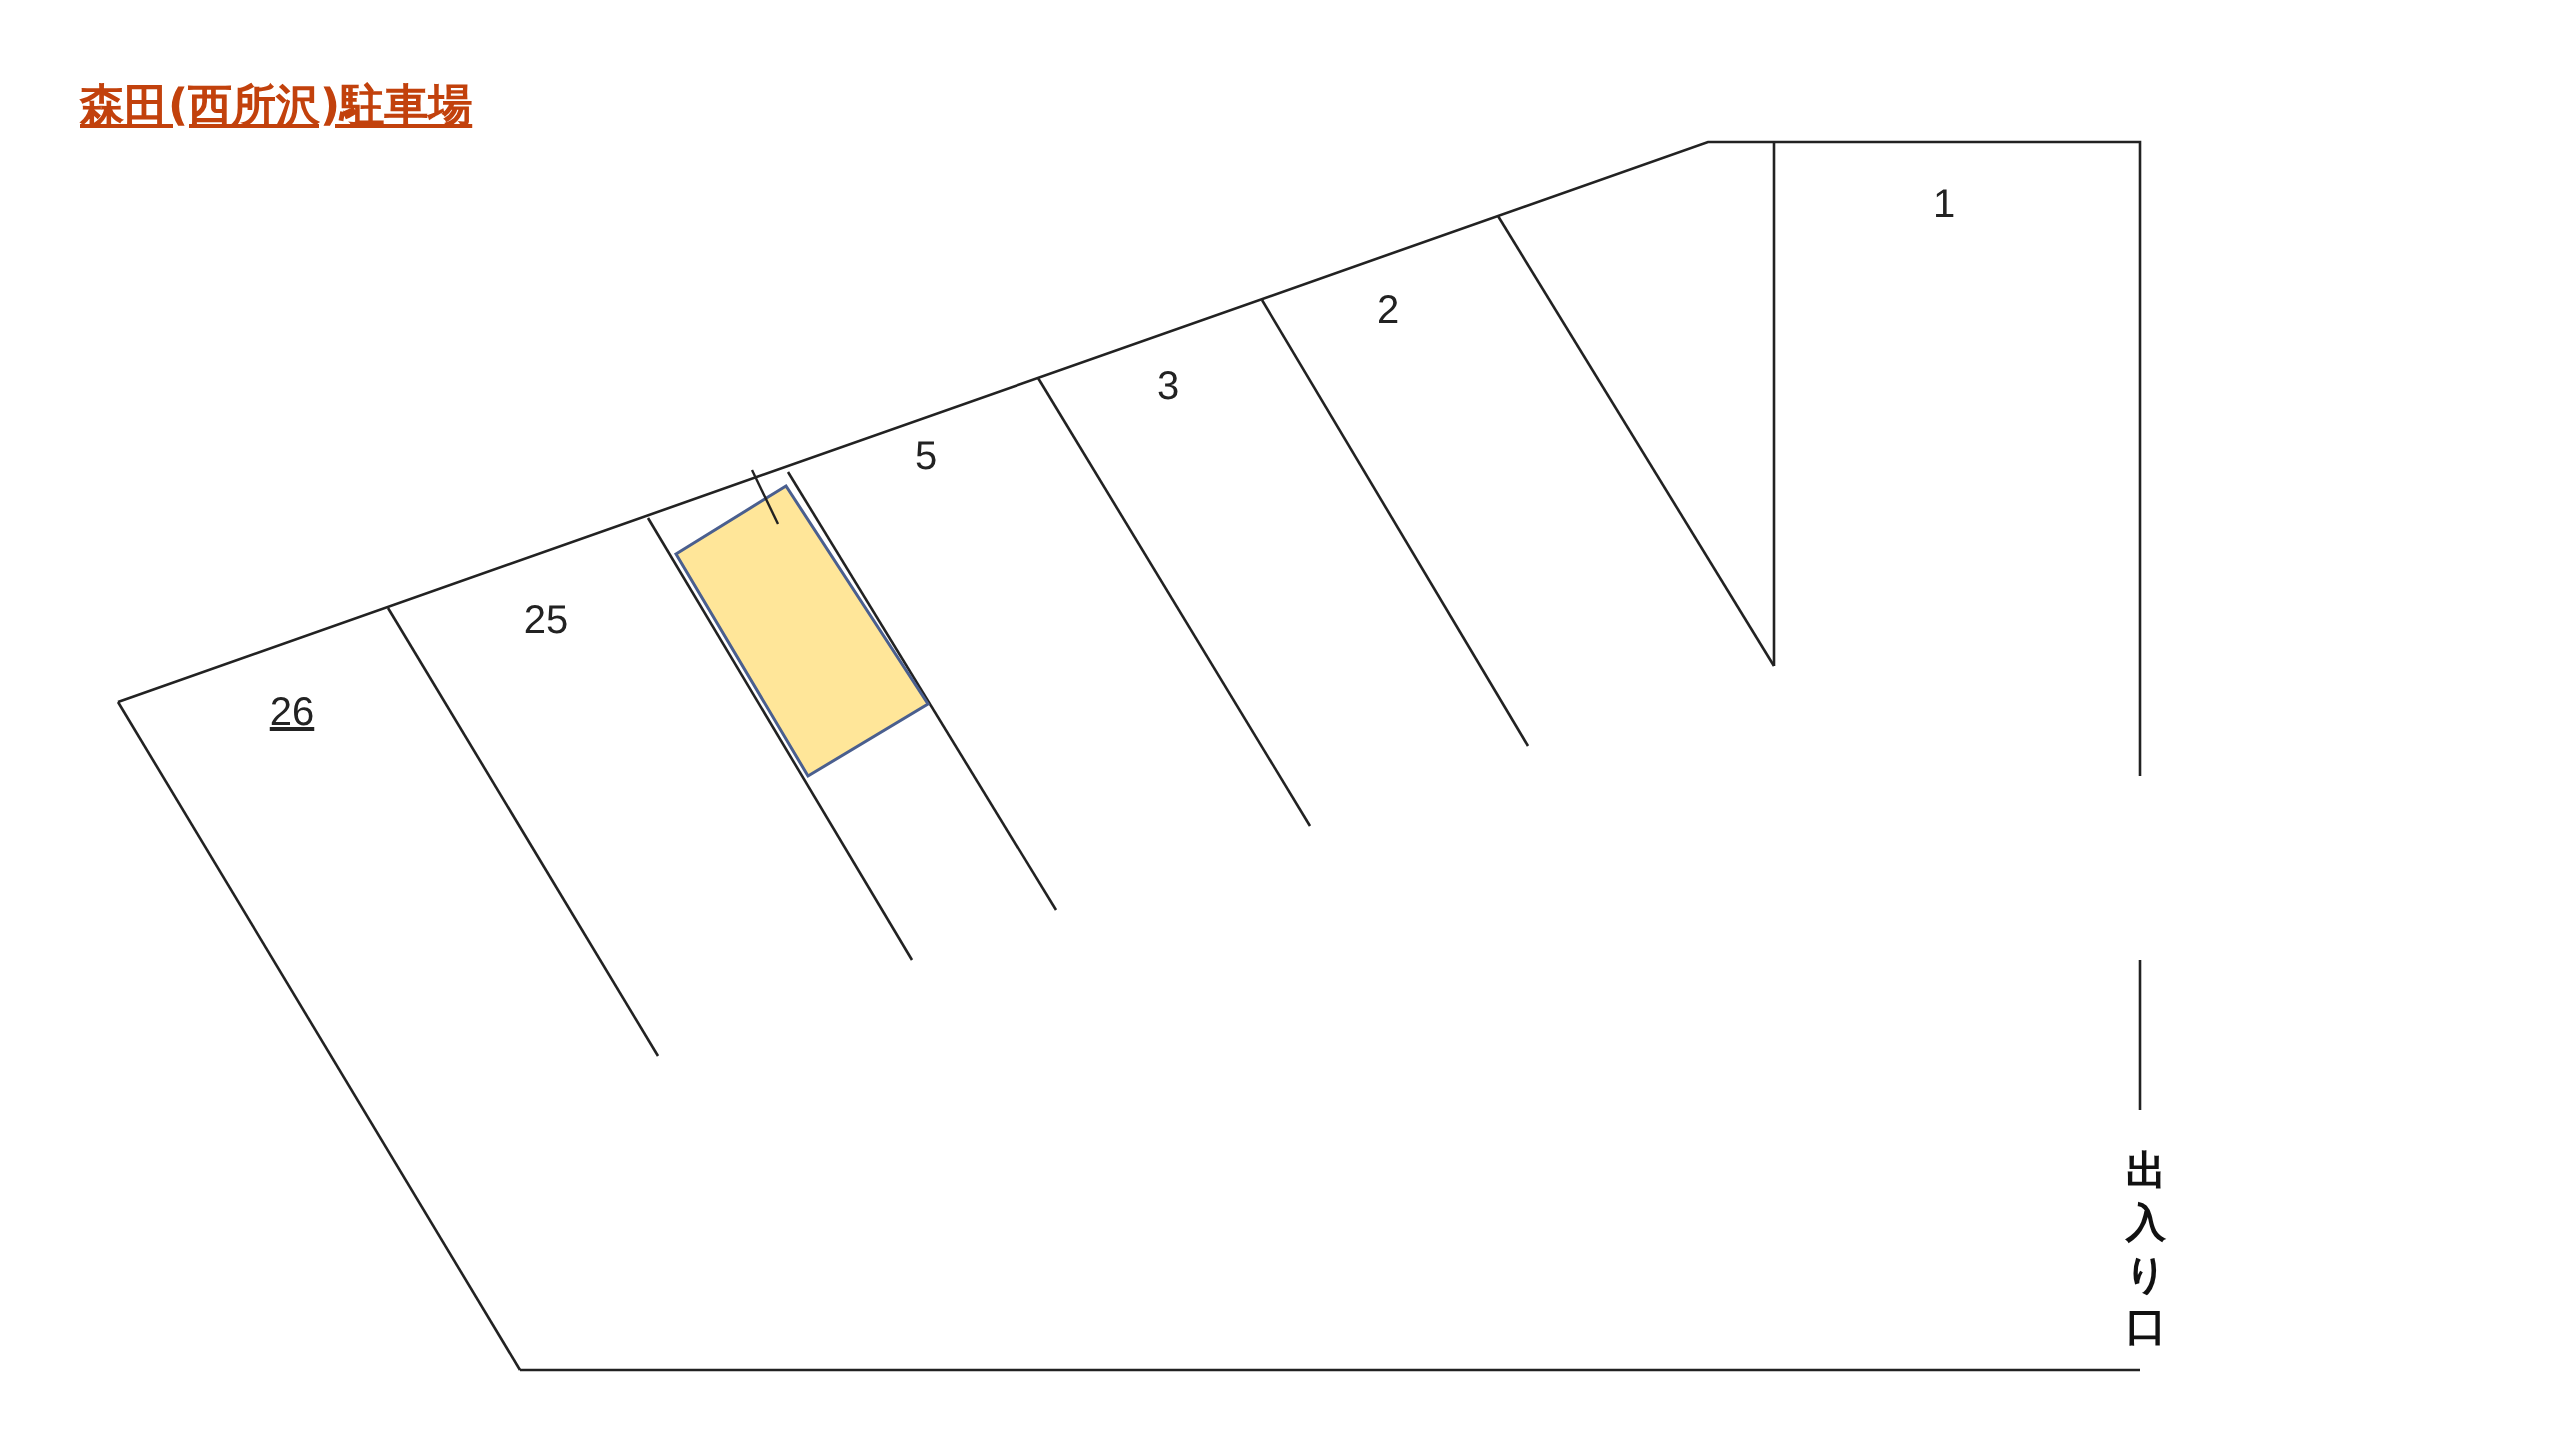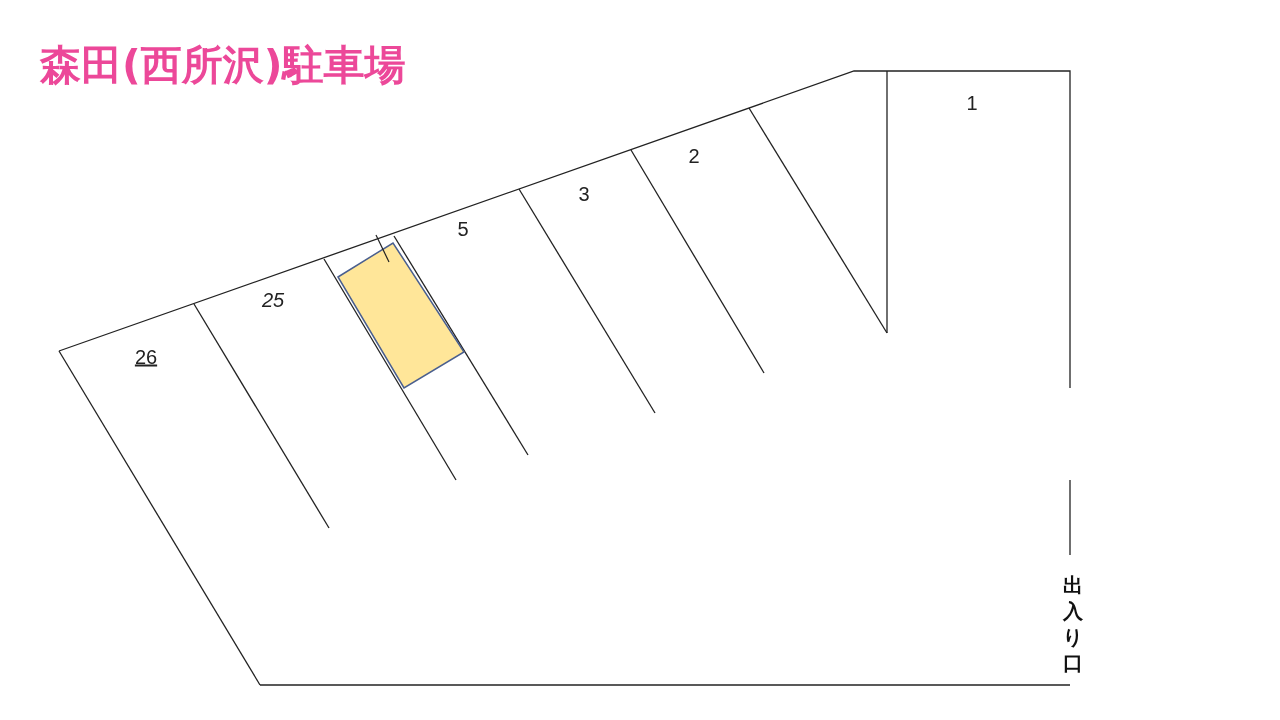--- a/index.html
+++ b/index.html
@@ -1,17 +1,17 @@
 <!DOCTYPE html>
 <html><head>
 <meta charset="utf-8">
 <style>
   html, body { margin:0; padding:0; background:#ffffff; }
   body { width:1280px; height:720px; position:relative; overflow:hidden; font-family:"DejaVu Sans", sans-serif; }
-  .title { position:absolute; left:40px; top:38px; font-size:41px; font-weight:bold; color:#ec4899; letter-spacing:0px; white-space:nowrap; }
+  .title { position:absolute; left:40px; top:38px; font-size:22px; font-weight:bold; color:#c2410c; letter-spacing:0px; white-space:nowrap;text-decoration:underline; }
   svg.map { position:absolute; left:0; top:0; }
   .lbl { position:absolute; font-family:"Liberation Sans", sans-serif; font-size:20px; color:#222; transform:translate(-50%,-50%); white-space:nowrap; }
   .entrance { position:absolute; left:1060px; top:572px; width:26px; font-size:20px; font-weight:bold; color:#111; line-height:26px; text-align:center; }
   .entrance span { display:block; }
 </style>
 </head>
 <body>
 
 <div class="title">森田(西所沢)駐車場</div>
 
@@ -30,21 +30,21 @@
     <line x1="194" y1="304" x2="329" y2="528"></line>
   </g>
   <polygon points="338,277 393,243 464,352 404,388" fill="#FFE699" stroke="#4A5F8F" stroke-width="1.5"></polygon>
   <line x1="376" y1="235" x2="389" y2="262" stroke="#222" stroke-width="1.2"></line>
 </svg>
 
 <div class="lbl" style="left:972px;top:103px;">1</div>
 <div class="lbl" style="left:694px;top:156px;">2</div>
 <div class="lbl" style="left:584px;top:194px;">3</div>
 <div class="lbl" style="left:463px;top:229px;">5</div>
-<div class="lbl" style="left:273px;top:300px;font-style:italic;">25</div>
+<div class="lbl" style="left:273px;top:311px;">25</div>
 <div class="lbl" style="left:146px;top:357px;text-decoration:underline;">26</div>
 
 <div class="entrance">
   <span>出</span>
   <span>入</span>
   <span>り</span>
   <span>口</span>
 </div>
 
 </body></html>

